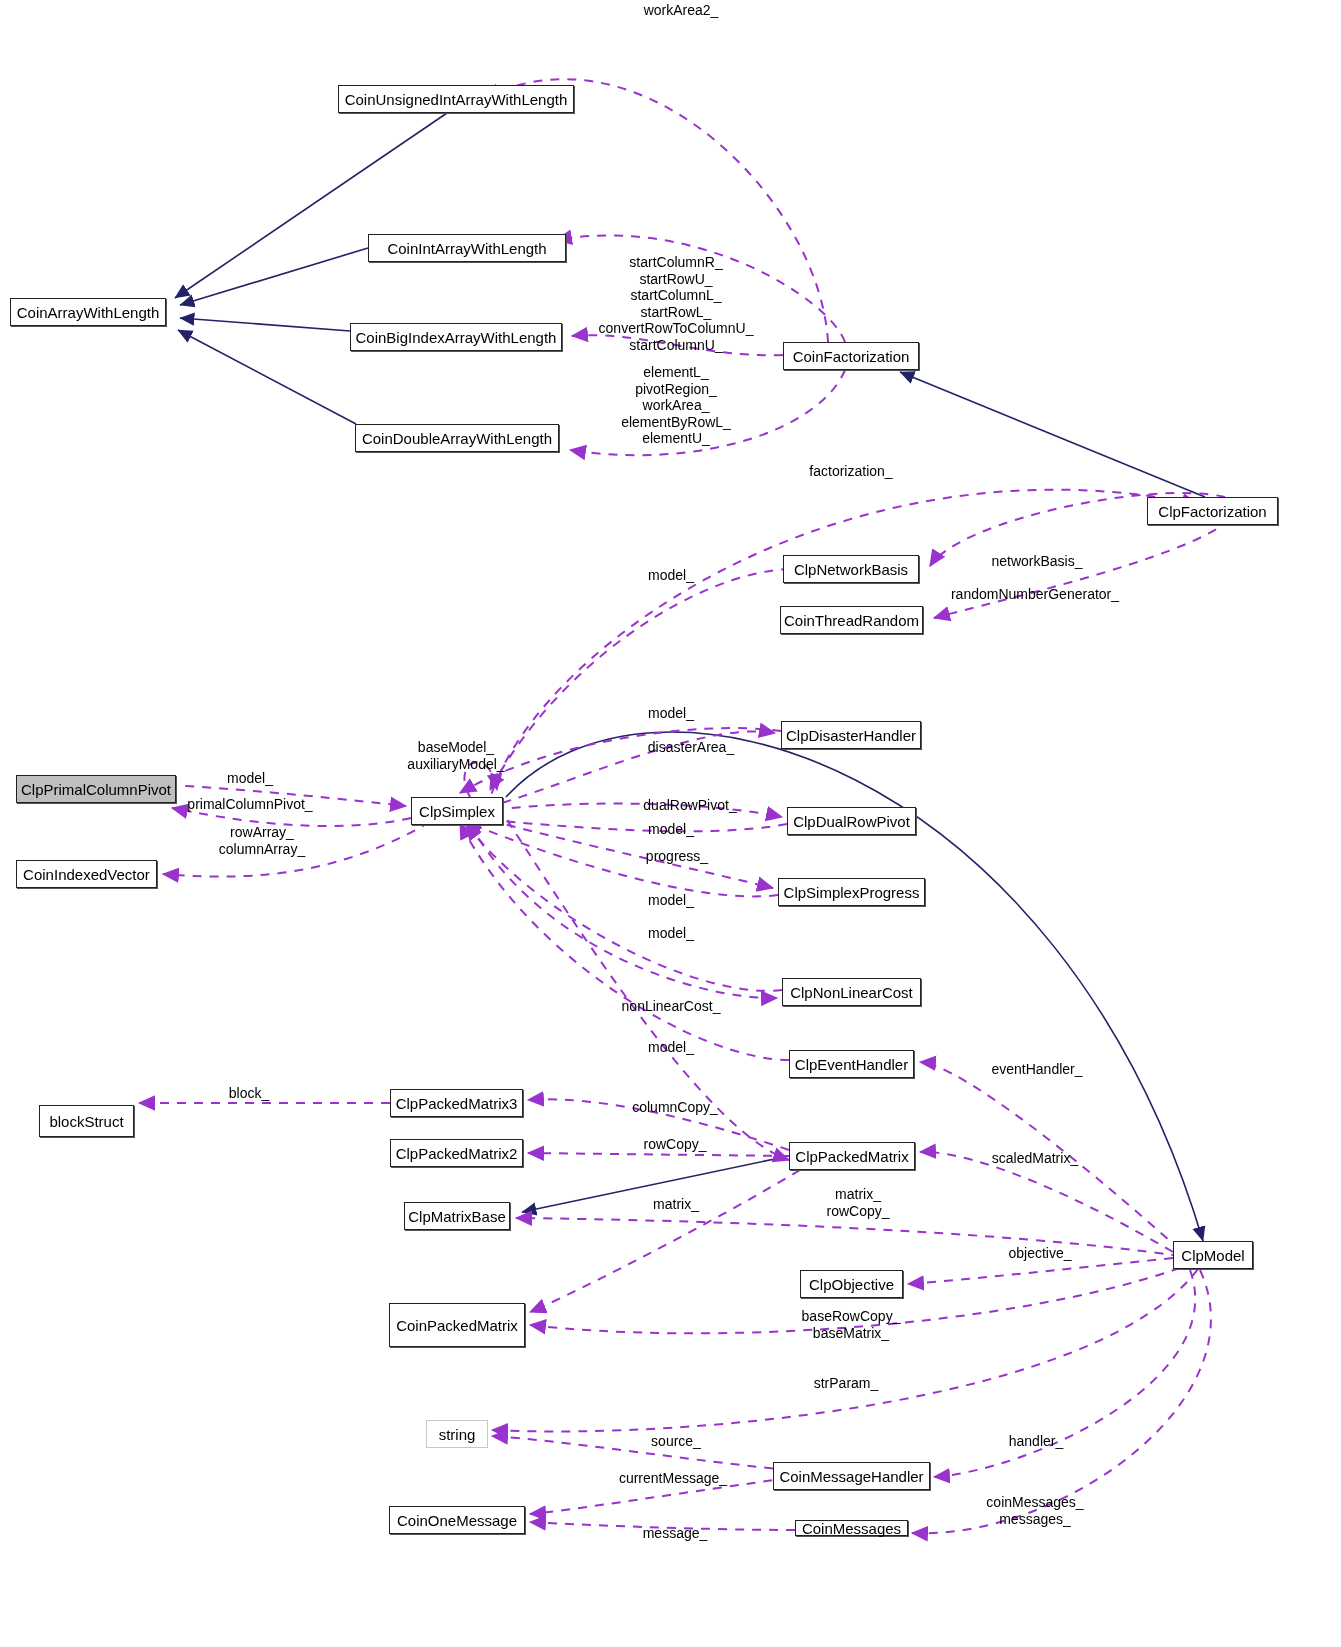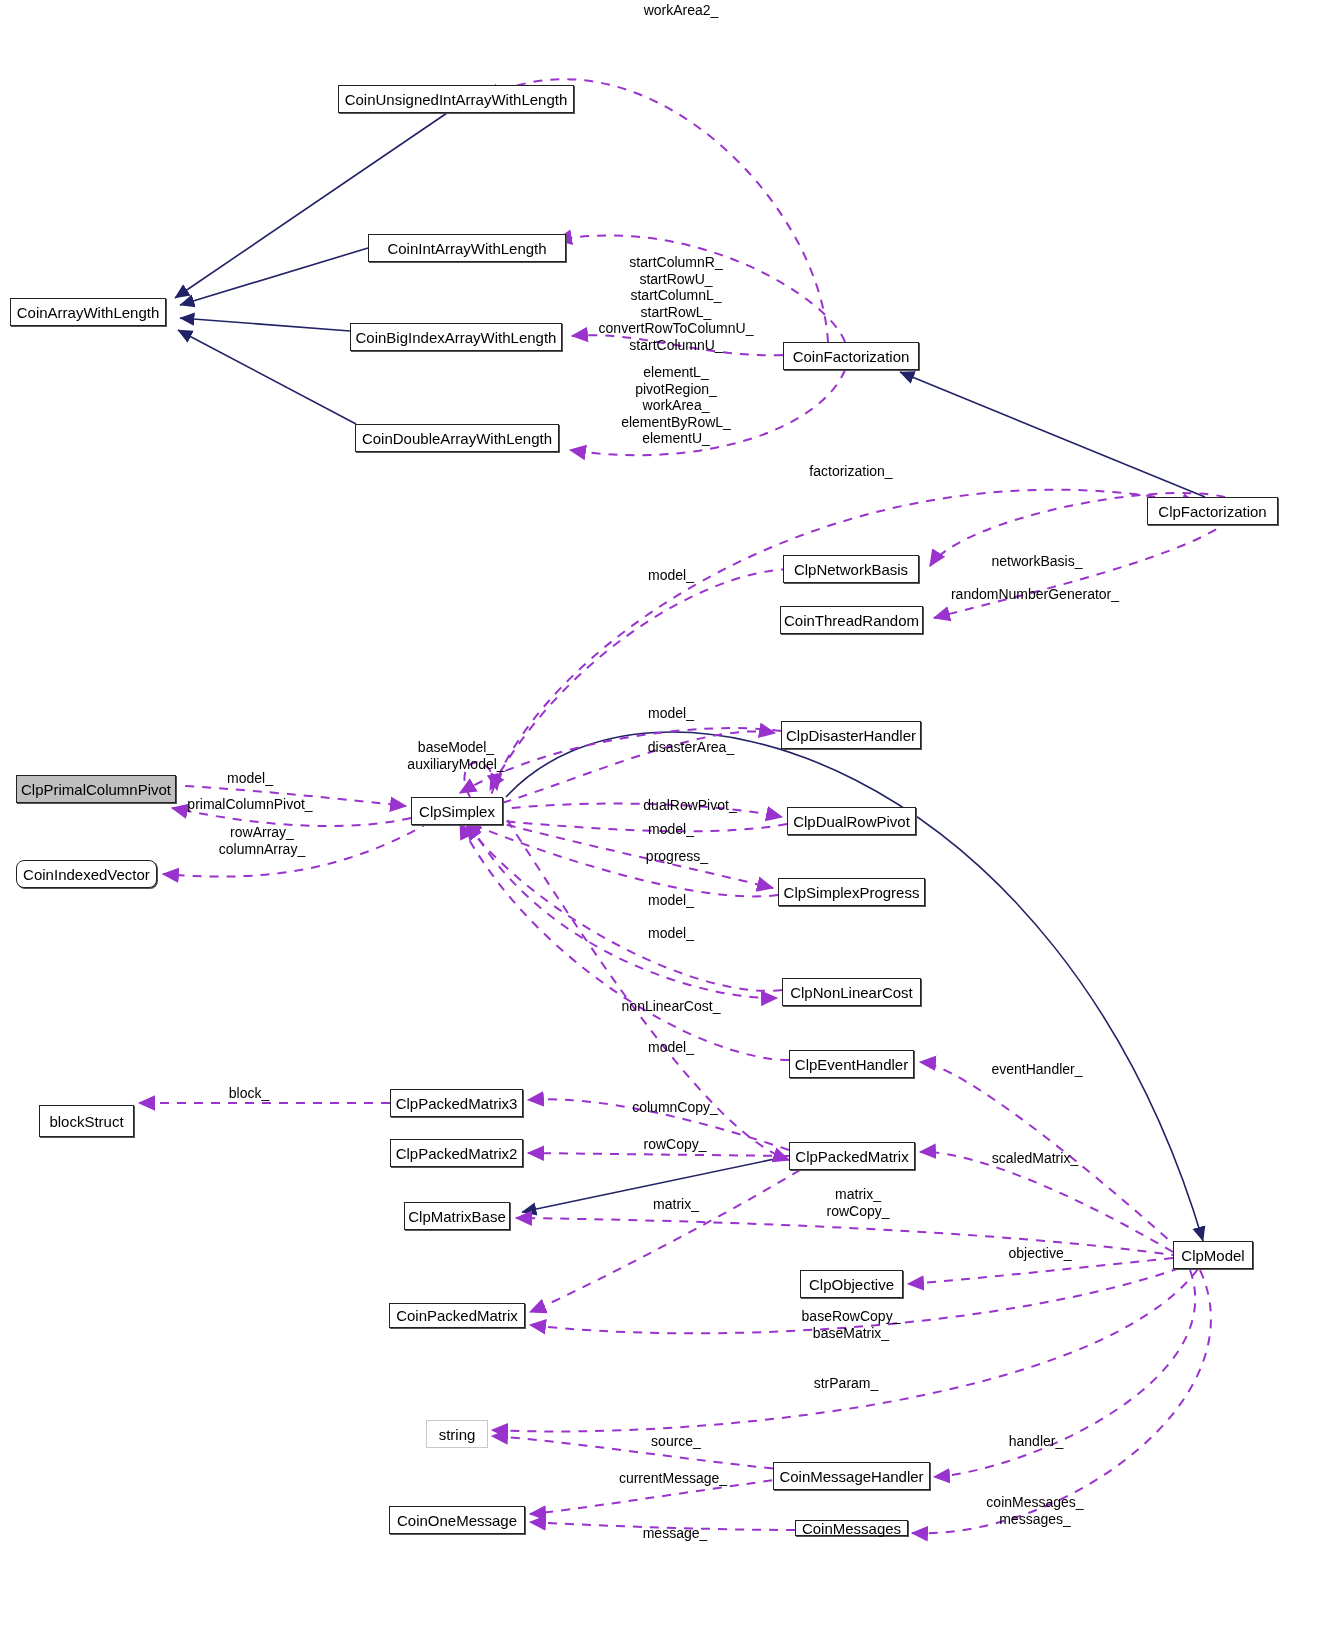--- a/index.html
+++ b/index.html
@@ -137,21 +137,21 @@
     </div>
   <div class="node" style="left:780px;top:606px;width:143px;height:28px;">
       <span>CoinThreadRandom</span>
     </div>
   <div class="node highlight" style="left:8px;top:775px;width:160px;height:28px;">
       <span>ClpPrimalColumnPivot</span>
     </div>
   <div class="node" style="left:411px;top:797px;width:92px;height:28px;">
       <span>ClpSimplex</span>
     </div>
-  <div class="node" style="left:16px;top:860px;width:141px;height:28px;border-radius:8px;">
+  <div class="node" style="left:16px;top:860px;width:141px;height:28px;">
       <span>CoinIndexedVector</span>
     </div>
   <div class="node" style="left:781px;top:721px;width:140px;height:28px;">
       <span>ClpDisasterHandler</span>
     </div>
   <div class="node" style="left:787px;top:807px;width:129px;height:28px;">
       <span>ClpDualRowPivot</span>
     </div>
   <div class="node" style="left:778px;top:878px;width:147px;height:28px;">
       <span>ClpSimplexProgress</span>
@@ -176,21 +176,21 @@
     </div>
   <div class="node" style="left:789px;top:1142px;width:126px;height:28px;">
       <span>ClpPackedMatrix</span>
     </div>
   <div class="node" style="left:800px;top:1270px;width:103px;height:28px;">
       <span>ClpObjective</span>
     </div>
   <div class="node" style="left:1173px;top:1241px;width:80px;height:28px;">
       <span>ClpModel</span>
     </div>
-  <div class="node" style="left:389px;top:1303px;width:136px;height:25px;">
+  <div class="node" style="left:389px;top:1303px;width:136px;height:44px;">
       <span>CoinPackedMatrix</span>
     </div>
   <div class="node thin" style="left:426px;top:1420px;width:62px;height:28px;">
       <span>string</span>
     </div>
   <div class="node" style="left:773px;top:1462px;width:157px;height:28px;">
       <span>CoinMessageHandler</span>
     </div>
   <div class="node" style="left:389px;top:1506px;width:136px;height:28px;">
       <span>CoinOneMessage</span>

